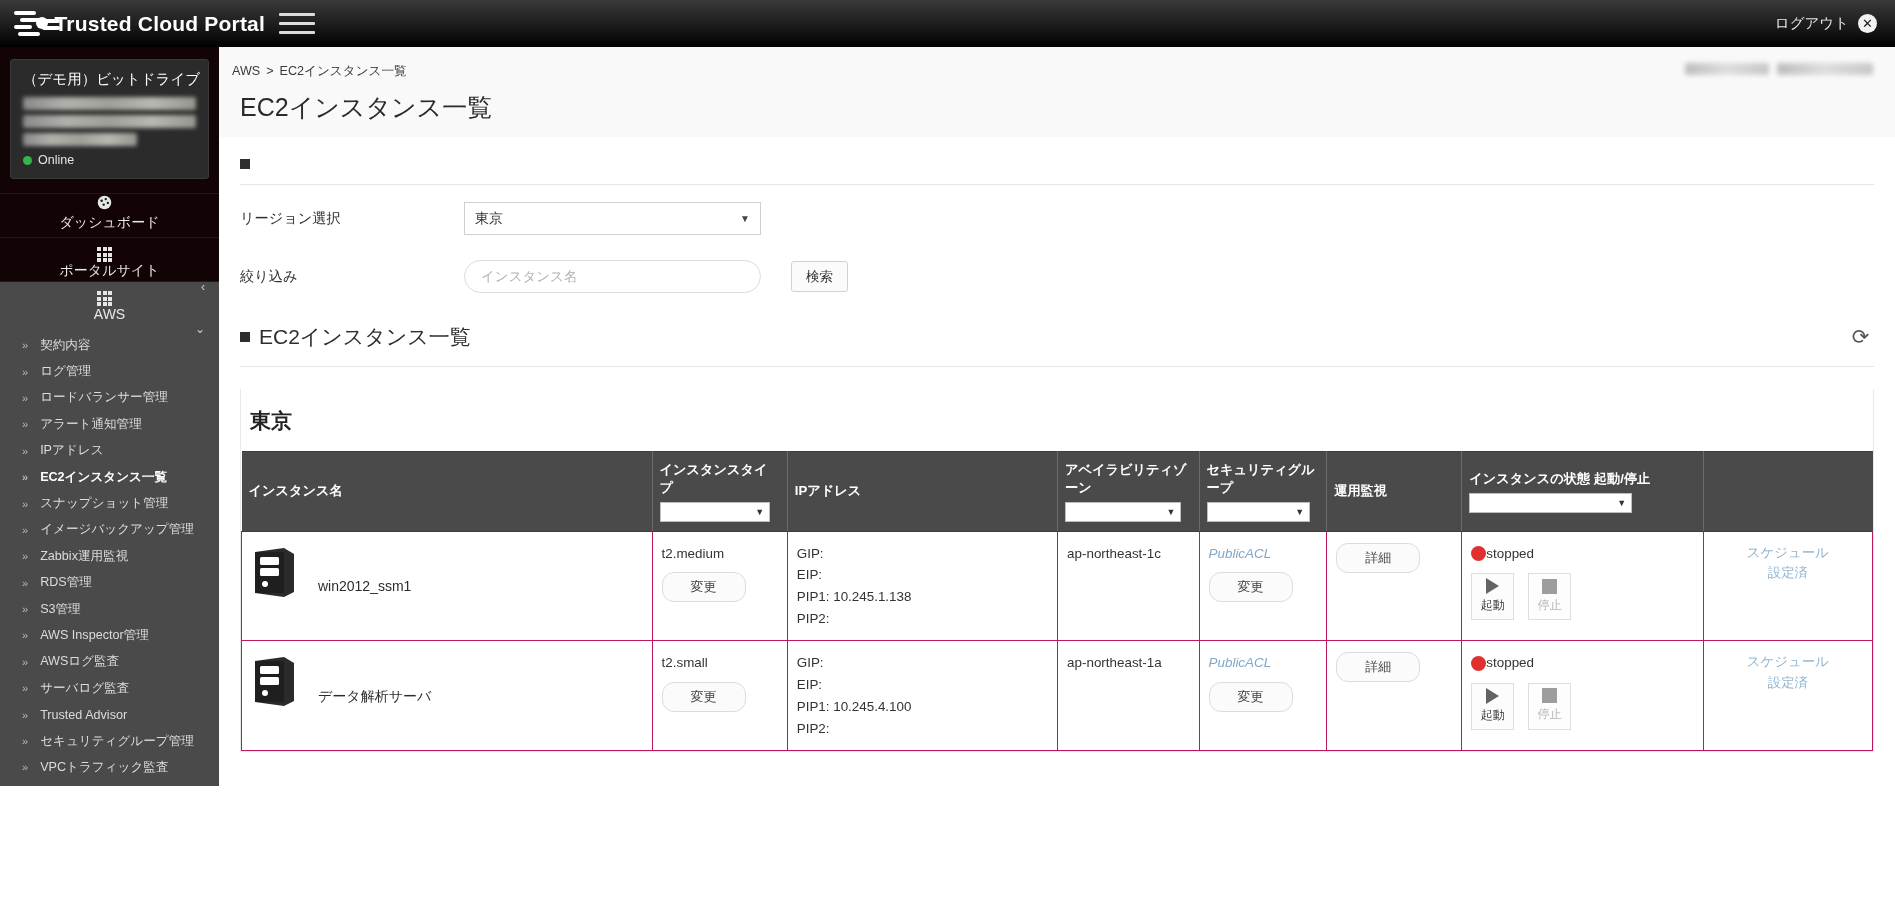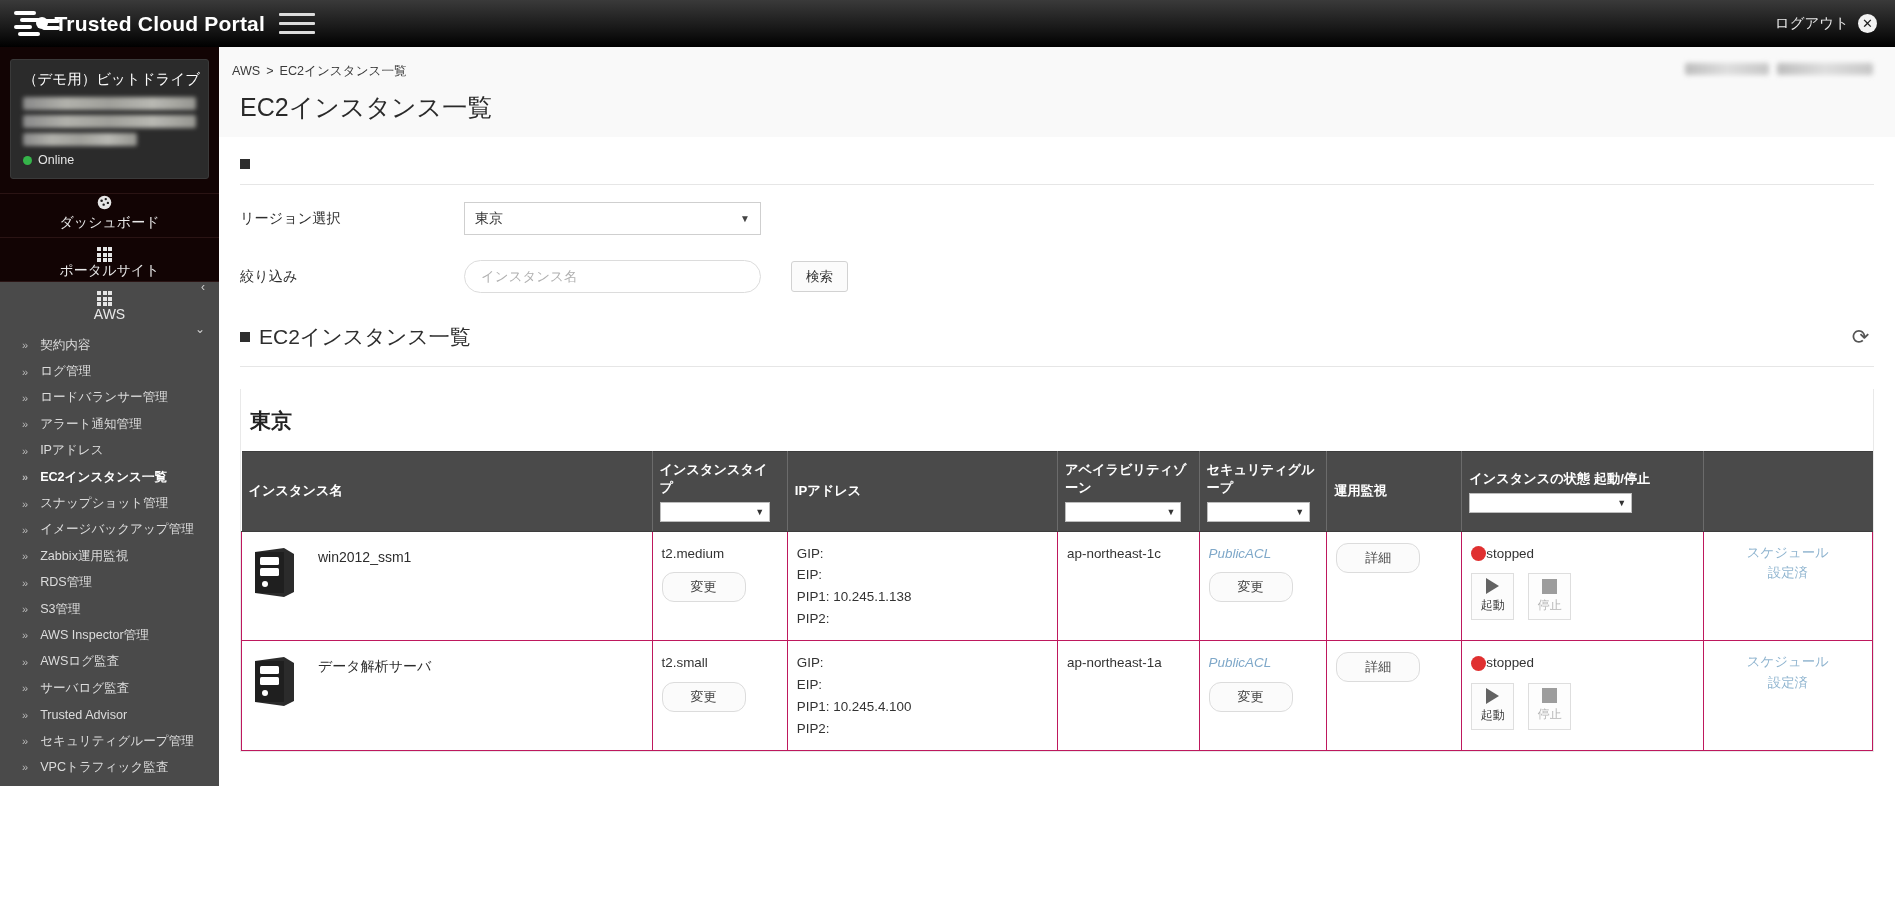--- a/index.html
+++ b/index.html
@@ -98,21 +98,21 @@
   table.ec2{ width:100%; border-collapse:collapse; table-layout:fixed;}
   table.ec2 th{ background:#4a4a4a; color:#fff; font-size:13.2px; font-weight:bold;
      text-align:left; vertical-align:middle; padding:9px 7px; border-right:1px solid #6b6b6b;
      border-top:1px solid #3d3d3d; border-bottom:1px solid #3d3d3d; line-height:1.35;}
   table.ec2 th:last-child{ border-right:none;}
   table.ec2 td{ border:1px solid #be185d; vertical-align:top; padding:11px 9px;
      font-size:13.4px; color:#333; line-height:1.62; background:#fff;}
   .hdr-select{ margin-top:5px; width:92%; height:20px; background:#fff; border:1px solid #bdbdbd;
      display:flex; align-items:center; justify-content:flex-end; padding-right:5px;
      color:#333; font-size:9px; cursor:pointer;}
-  .srv-cell{ display:flex; align-items:flex-start; gap:20px; padding-top:3px;}
+  .srv-cell{ display:flex; align-items:flex-end; gap:20px; padding-top:3px;}
   .srv-icon{ width:47px; height:52px; flex:none; position:relative;}
   .inst-name{ font-size:14px; color:#2c2c2c;}
   .btn-mini{ display:inline-block; margin-top:8px; background:#fbfbfb; border:1px solid #dcdcdc;
      border-radius:12px; padding:5px 28px; font-size:13px; color:#444; cursor:pointer;
      font-family:inherit;}
   .lnk{ color:#7fa8c9; cursor:pointer;font-style:italic;}
   .lnk-sched{ color:#8fb4cf; cursor:pointer; text-align:center; display:block; line-height:1.55;}
   .status-line{ display:flex; align-items:center; }
   .dot-stop{ width:15px;height:15px;border-radius:50%;background:#e03030;}
   .act-row{ display:flex; gap:14px; margin-top:9px;}

